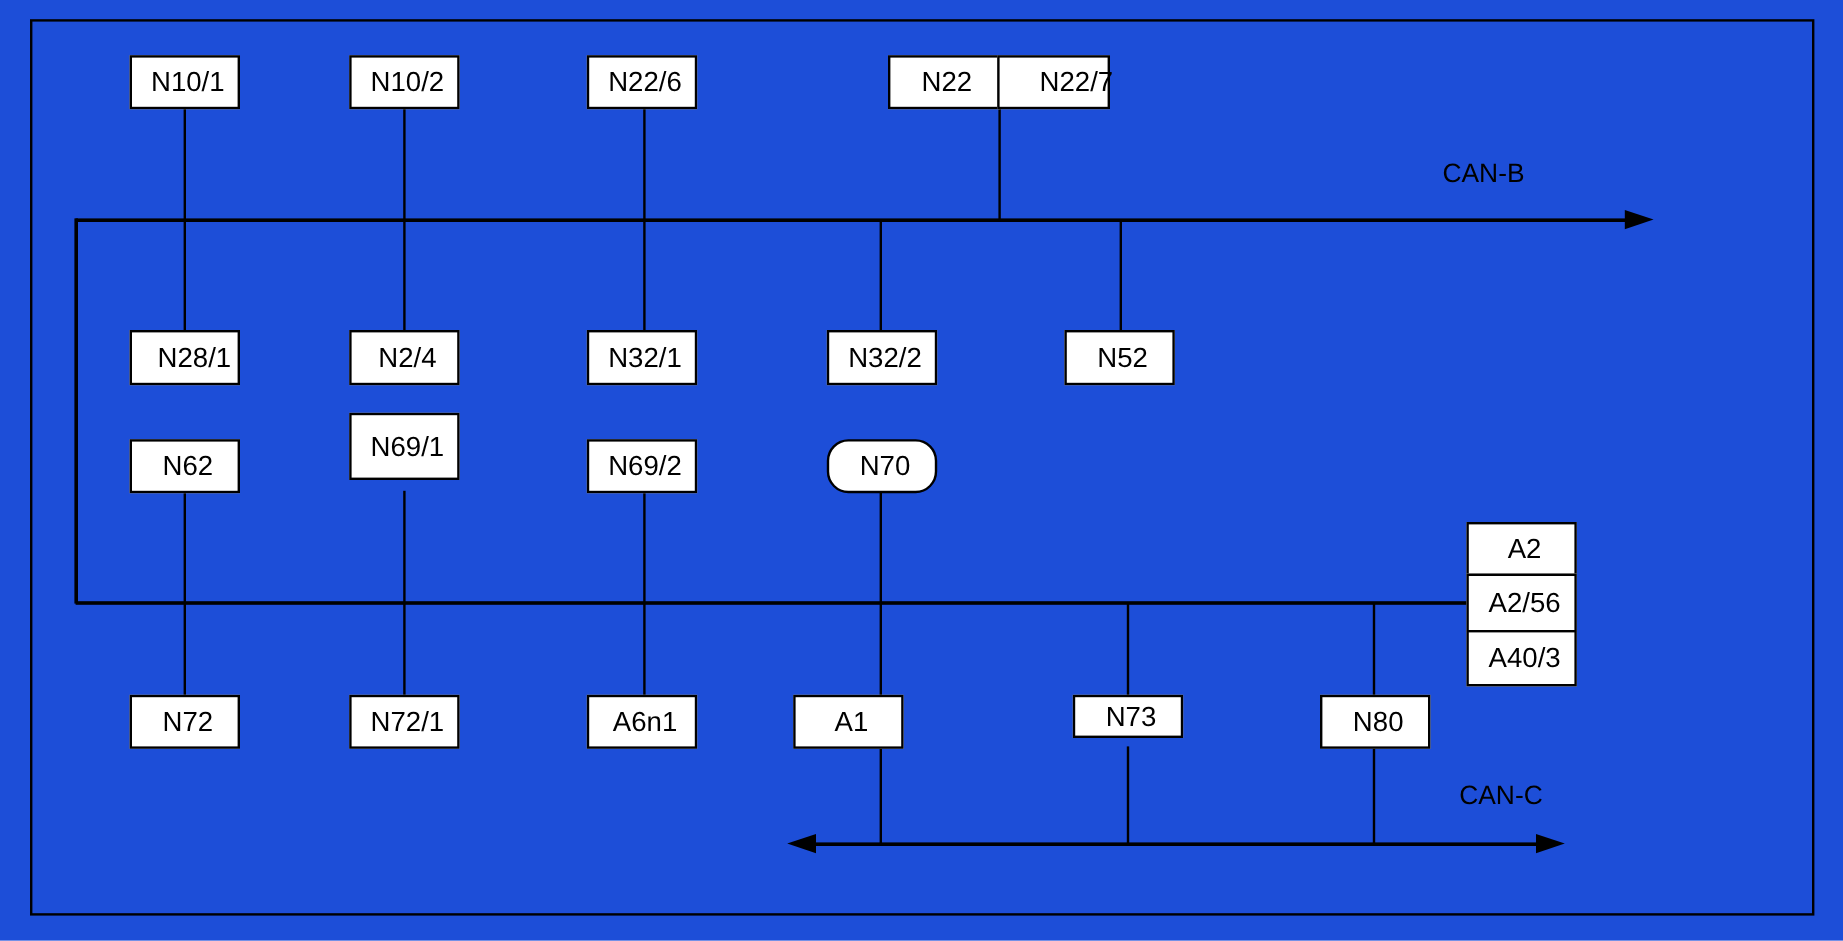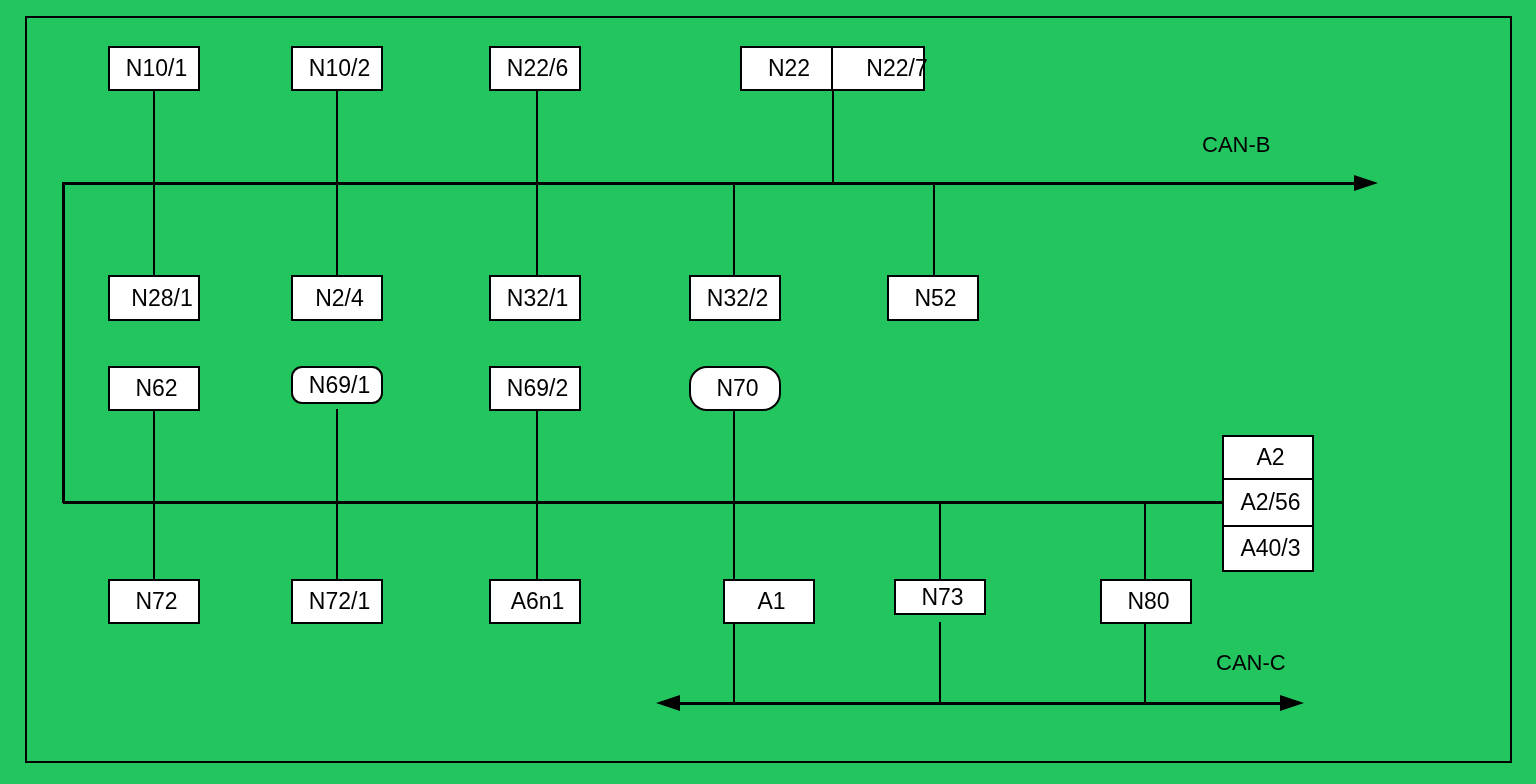--- a/index.html
+++ b/index.html
@@ -9,21 +9,21 @@
     width: 1536px;
     height: 784px;
     font-family: "Liberation Sans", sans-serif;
     color: #000;
     overflow: hidden;
   }
   #stage {
     position: relative;
     width: 1536px;
     height: 784px;
-    background: #22c55e;
+    background: #1d4ed8;
   }
   .frame {
     position: absolute;
     left: 25px;
     top: 16px;
     width: 1487px;
     height: 747px;
     border: 2px solid #000;
     box-sizing: border-box;
   }
@@ -105,28 +105,28 @@
       <div class="node" style="left: 291px; top: 46px; width: 92px; height: 45px;">N10/2</div>
       <div class="node" style="left: 489px; top: 46px; width: 92px; height: 45px;">N22/6</div>
       <div class="node" style="left: 740px; top: 46px; width: 93px; height: 45px;">N22</div>
       <div class="node" style="left: 831px; top: 46px; width: 94px; height: 45px; padding-left: 38px;">N22/7</div>
       <div class="node" style="left: 108px; top: 275px; width: 92px; height: 46px; padding-left: 16px;">N28/1</div>
       <div class="node" style="left: 291px; top: 275px; width: 92px; height: 46px;">N2/4</div>
       <div class="node" style="left: 489px; top: 275px; width: 92px; height: 46px;">N32/1</div>
       <div class="node" style="left: 689px; top: 275px; width: 92px; height: 46px;">N32/2</div>
       <div class="node" style="left: 887px; top: 275px; width: 92px; height: 46px;">N52</div>
       <div class="node" style="left: 108px; top: 366px; width: 92px; height: 45px;">N62</div>
-      <div class="node" style="left: 291px; top: 366px; width: 92px; height: 38px; border-radius: 11px;">N69/1</div>
+      <div class="node" style="left: 291px; top: 344px; width: 92px; height: 56px;">N69/1</div>
       <div class="node" style="left: 489px; top: 366px; width: 92px; height: 45px;">N69/2</div>
       <div class="node" style="left: 689px; top: 366px; width: 92px; height: 45px; border-radius: 18px;">N70</div>
       <div class="node" style="left: 1222px; top: 435px; width: 92px; height: 45px;">A2</div>
       <div class="node" style="left: 1222px; top: 478px; width: 92px; height: 49px;">A2/56</div>
       <div class="node" style="left: 1222px; top: 525px; width: 92px; height: 47px;">A40/3</div>
       <div class="node" style="left: 108px; top: 579px; width: 92px; height: 45px;">N72</div>
       <div class="node" style="left: 291px; top: 579px; width: 92px; height: 45px;">N72/1</div>
       <div class="node" style="left: 489px; top: 579px; width: 92px; height: 45px;">A6n1</div>
-      <div class="node" style="left: 723px; top: 579px; width: 92px; height: 45px;">A1</div>
+      <div class="node" style="left: 661px; top: 579px; width: 92px; height: 45px;">A1</div>
       <div class="node" style="left: 894px; top: 579px; width: 92px; height: 36px;">N73</div>
       <div class="node" style="left: 1100px; top: 579px; width: 92px; height: 45px;">N80</div>
     </div>
   <div id="can-b-label" class="bus-label">CAN-B</div>
   <div id="can-c-label" class="bus-label">CAN-C</div>
 </div>
 
 </body></html>

